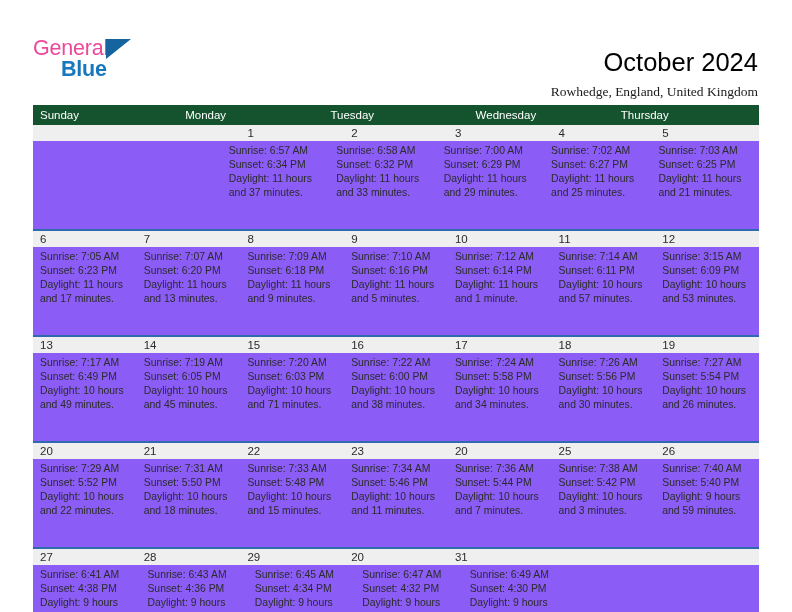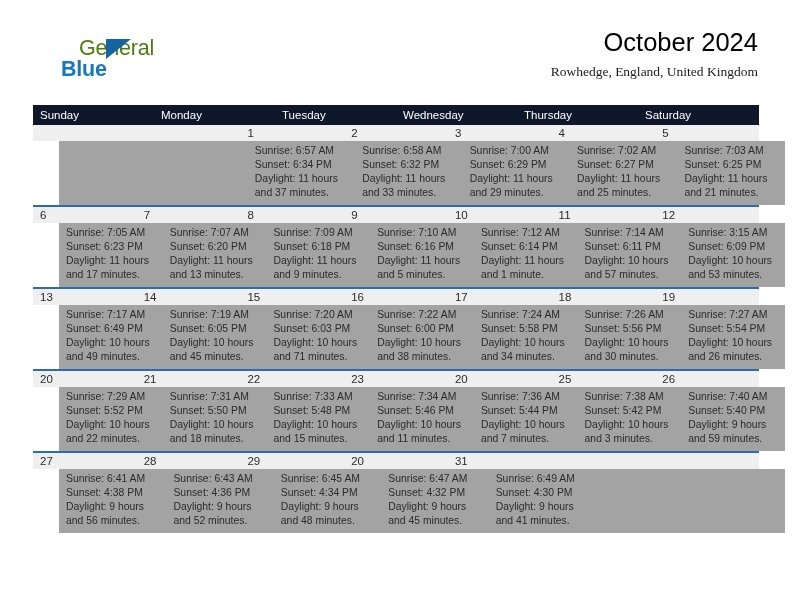--- a/index.html
+++ b/index.html
@@ -34,25 +34,24 @@
     left: 33px;
     top: 36px;
     width: 120px;
     height: 48px;
   }
   .logo-general {
     position: absolute;
     left: 0;
     top: 0;
     font-size: 21.5px;
-    color: #4d7c0f;
+    color: #ec4899;
     letter-spacing: -0.2px;
     line-height: 24px;
     white-space: nowrap;
-    margin-left: 46px;
   }
   .logo-blue {
     position: absolute;
     left: 28px;
     top: 21px;
     font-size: 21.5px;
     color: #1878be;
     letter-spacing: -0.2px;
     line-height: 24px;
     white-space: nowrap;
@@ -64,21 +63,21 @@
     top: 3px;
     width: 0;
     height: 0;
     border-top: 20px solid #15639f;
     border-right: 25px solid transparent;
   }
 
   .title-block {
     position: absolute;
     right: 34px;
-    top: 26px;
+    top: 46px;
     text-align: right;
   }
   .cal-title {
     font-size: 25.5px;
     color: #000000;
     line-height: 32px;
     white-space: nowrap;
   }
   .cal-subtitle {
     font-size: 13.5px;
@@ -94,21 +93,21 @@
     position: absolute;
     left: 33px;
     top: 105px;
     width: 726px;
   }
 
   .weekday-row {
     display: flex;
     width: 726px;
     height: 20px;
-    background: #0f172a;
+    background: #14532d;
   }
   .weekday-cell {
     flex: 1 1 0;
     color: #ffffff;
     font-size: 11.5px;
     line-height: 20px;
     padding-left: 7px;
     white-space: nowrap;
     overflow: hidden;
   }
@@ -124,23 +123,22 @@
 
   .week-numbers {
     display: flex;
     width: 726px;
     height: 16px;
     background: #efefef;
   }
   .week-body {
     display: flex;
     width: 726px;
-    height: 64px;
-    background: #a3a3a3;
-    margin-left: 26px;
+    height: 88px;
+    background: #8b5cf6;
   }
 
   .num-cell {
     flex: 1 1 0;
     font-size: 11.5px;
     color: #2b2b2b;
     line-height: 16px;
     padding-left: 7px;
     white-space: nowrap;
   }
@@ -181,21 +179,20 @@
   </div>
 
   <div class="calendar">
 
     <div class="weekday-row">
       <div class="weekday-cell">Sunday</div>
       <div class="weekday-cell">Monday</div>
       <div class="weekday-cell">Tuesday</div>
       <div class="weekday-cell">Wednesday</div>
       <div class="weekday-cell">Thursday</div>
-      <div class="weekday-cell">Saturday</div>
     </div>
 
     <div id="weeks-container">
         <div class="week">
           <div class="week-numbers">
             <div class="num-cell"></div>
             <div class="num-cell"></div>
             <div class="num-cell">1</div>
             <div class="num-cell">2</div>
             <div class="num-cell">3</div>

